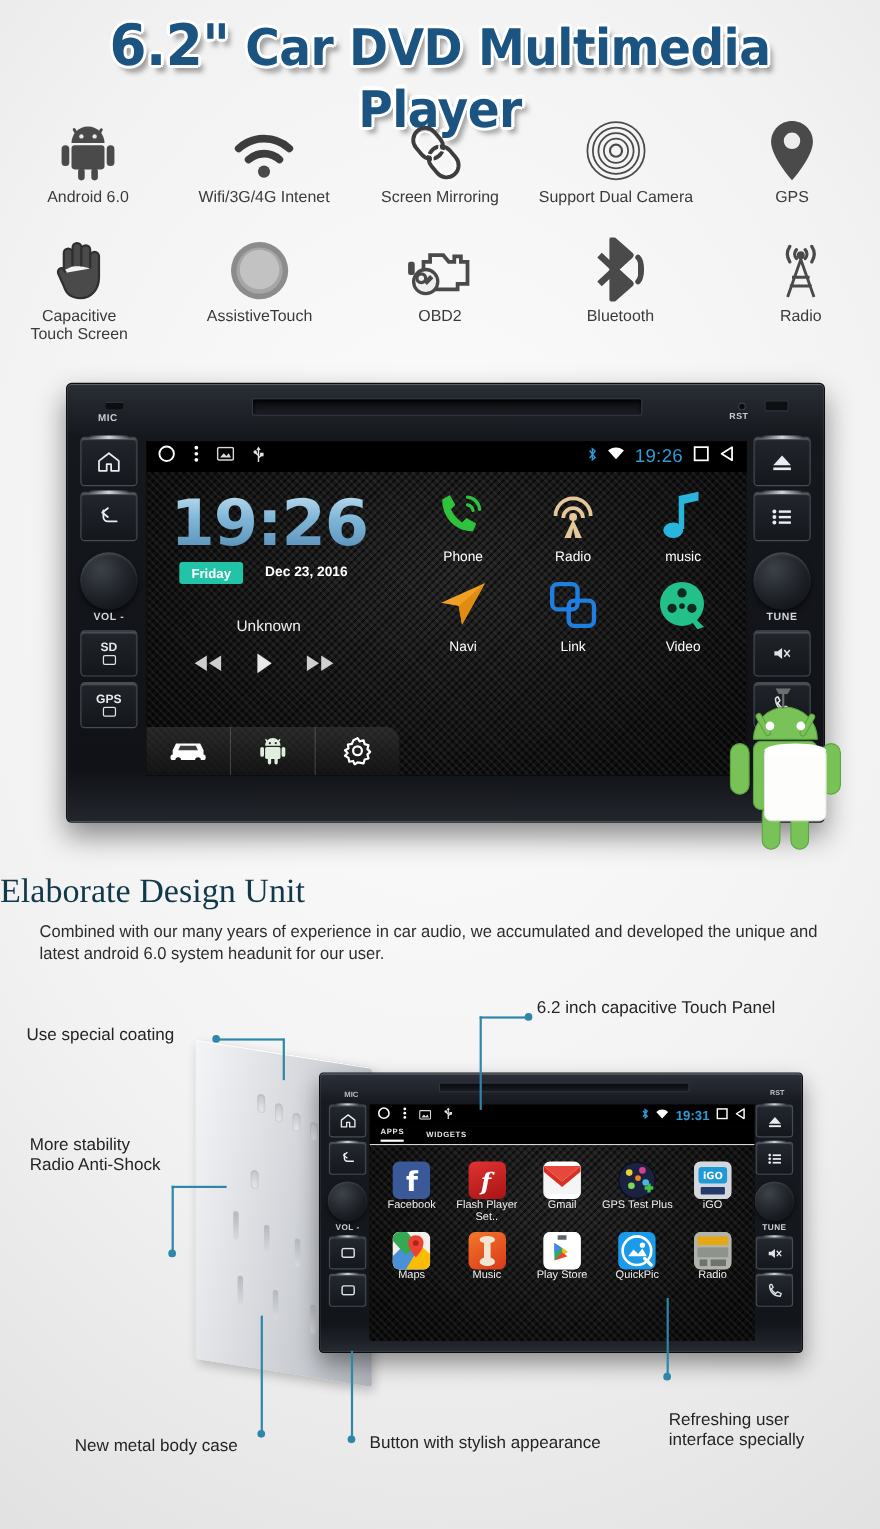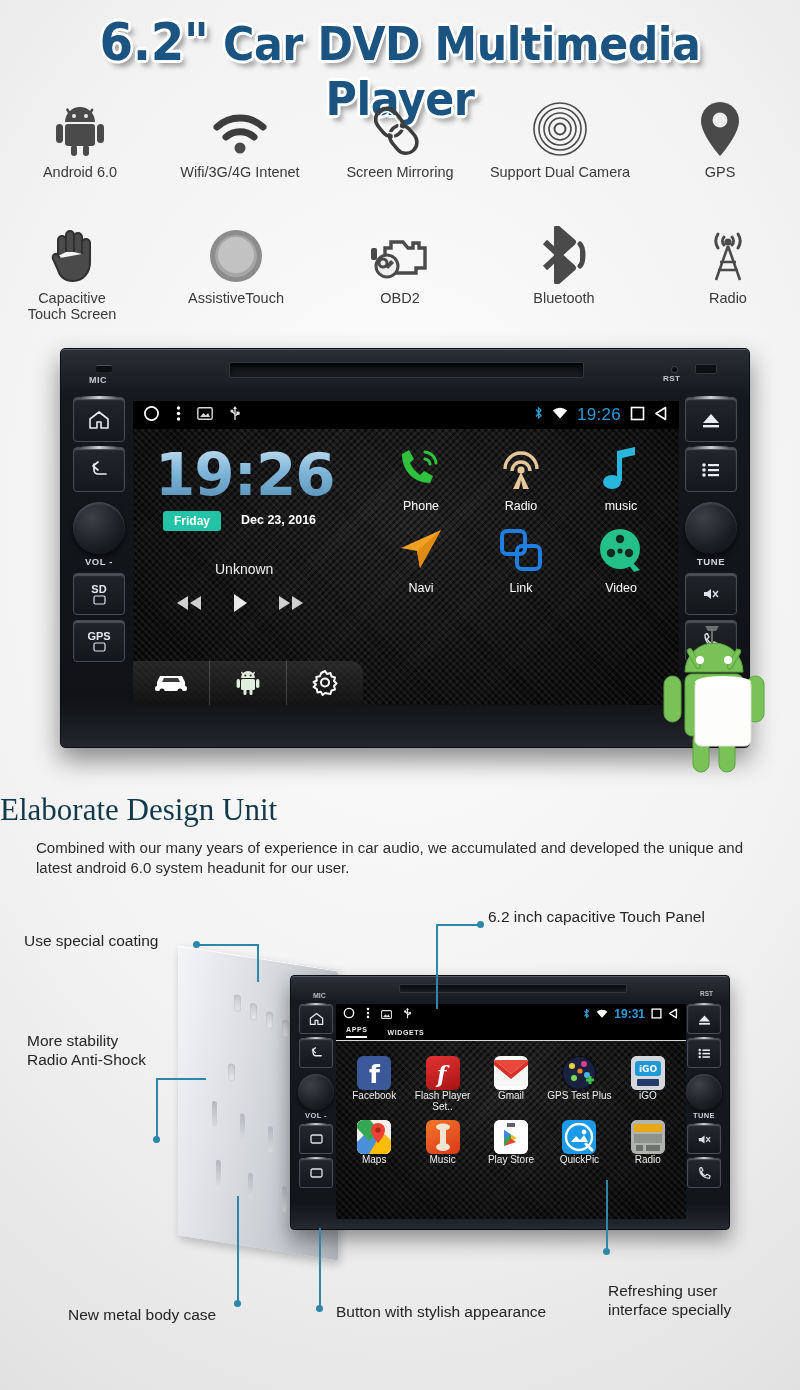--- a/index.html
+++ b/index.html
@@ -25,22 +25,22 @@
       5px 6px 5px rgba(90,90,90,.55);
   }
   .title .sz { font-size:52px; }
 
   
   .feat-row { position:absolute; left:0; width:800px; display:flex; }
   .feat { flex:1; text-align:center; }
   .feat .ico { height:62px; display:flex; align-items:flex-end; justify-content:center; }
   .feat .cap { font-size:14.5px; color:#3a3a3a; line-height:1.12; margin-top:6px;
                font-family:"Liberation Sans", sans-serif; }
-  .row1 { top:96px; }
-  .row2 { top:222px;gap:20px; }
+  .row1 { top:104px; }
+  .row2 { top:212px;gap:20px; }
   .ic { fill:#4a4a4a; }
   .ic-s { stroke:#3d3d3d; fill:none; }
 
   
   .unit {
     position:absolute; left:60px; top:348px; width:690px; height:400px;
     background:linear-gradient(180deg,#2a2e35 0%,#15181d 12%,#101217 88%,#23262c 100%);
     border-radius:5px;
     box-shadow:0 12px 26px rgba(0,0,0,.45), inset 0 1px 0 #5a5f68;
     border:1px solid #0b0d10;

